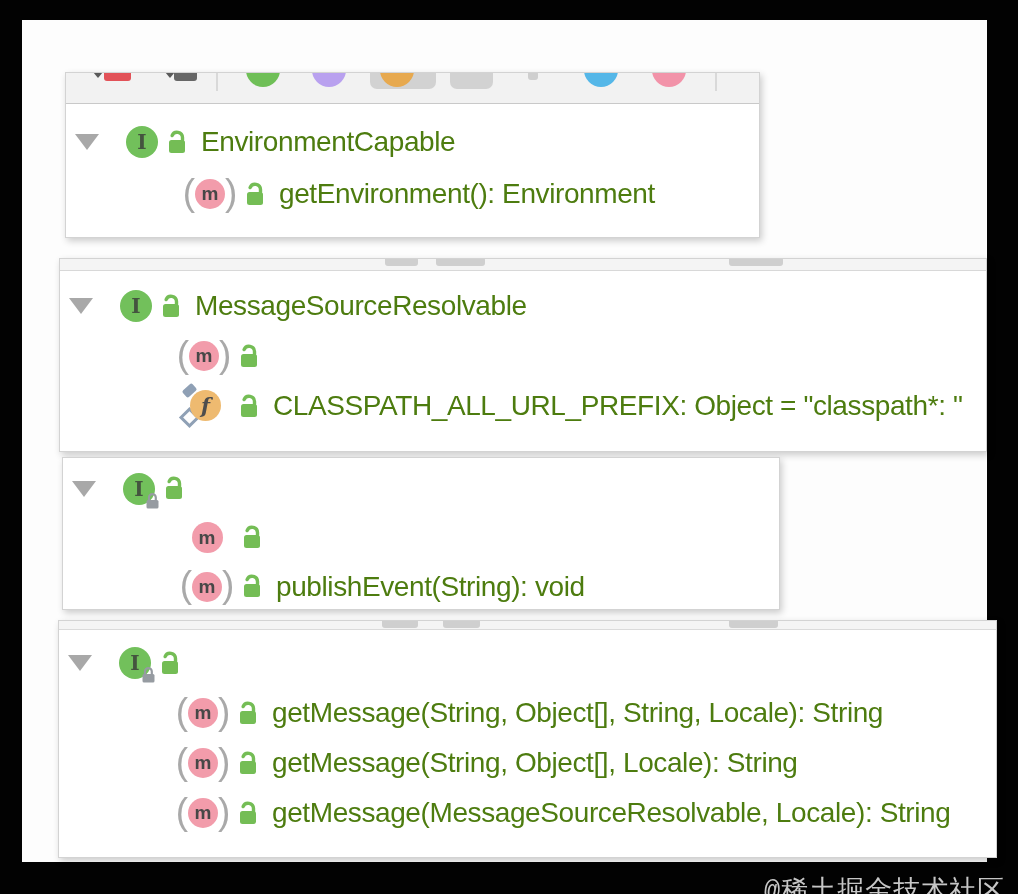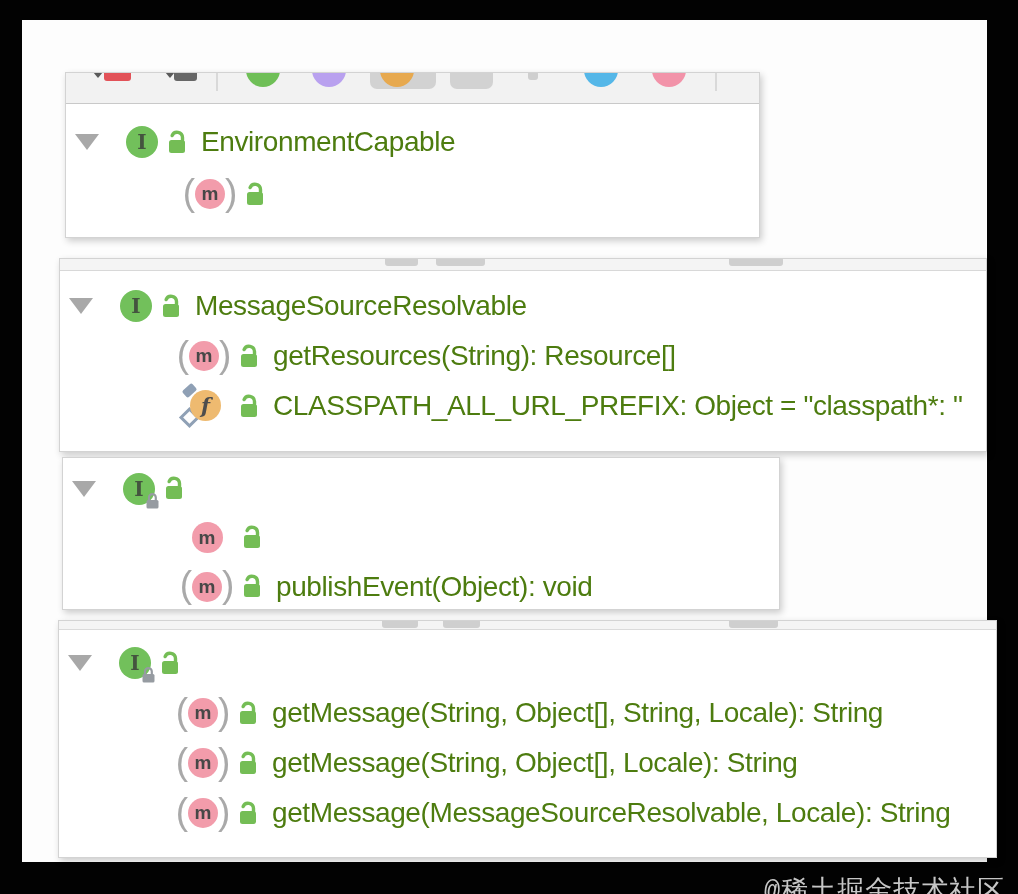--- a/index.html
+++ b/index.html
@@ -147,20 +147,21 @@
           <span class="paren">(</span>
           <span class="mcircle">m</span>
           <span class="paren">)</span>
         </span>
         <span class="lock">
           <svg width="25" height="27" viewBox="0 0 25 27">
               <rect x="5" y="11" width="16" height="13" rx="2.5" fill="#74bd55"></rect>
               <path d="M18.5 11 v-2.5 a5.4 5.4 0 0 0 -10.4 -1.9" fill="none" stroke="#74bd55" stroke-width="3.4" stroke-linecap="round"></path>
             </svg>
         </span>
+        <span class="lbl">getEnvironment(): Environment</span>
       </div>
     </div>
   </div>
 
   <div class="panel panel-2">
     <div class="toolstrip mini">
       <span class="tb tb-bump" style="left:325px;width:33px"></span>
       <span class="tb tb-bump" style="left:376px;width:49px"></span>
       <span class="tb tb-bump" style="left:669px;width:54px"></span>
     </div>
@@ -183,21 +184,20 @@
           <span class="paren">(</span>
           <span class="mcircle">m</span>
           <span class="paren">)</span>
         </span>
         <span class="lock">
           <svg width="25" height="27" viewBox="0 0 25 27">
               <rect x="5" y="11" width="16" height="13" rx="2.5" fill="#74bd55"></rect>
               <path d="M18.5 11 v-2.5 a5.4 5.4 0 0 0 -10.4 -1.9" fill="none" stroke="#74bd55" stroke-width="3.4" stroke-linecap="round"></path>
             </svg>
         </span>
-        <span class="lbl">getResources(String): Resource[]</span>
       </div>
       <div class="row member">
         <span class="ficon">
           <span class="fdeco-static"></span>
           <span class="fdeco-final"></span>
           <span class="fcircle">f</span>
         </span>
         <span class="lock">
           <svg width="25" height="27" viewBox="0 0 25 27">
               <rect x="5" y="11" width="16" height="13" rx="2.5" fill="#74bd55"></rect>
@@ -245,21 +245,21 @@
           <span class="paren">(</span>
           <span class="mcircle">m</span>
           <span class="paren">)</span>
         </span>
         <span class="lock">
           <svg width="25" height="27" viewBox="0 0 25 27">
               <rect x="5" y="11" width="16" height="13" rx="2.5" fill="#74bd55"></rect>
               <path d="M18.5 11 v-2.5 a5.4 5.4 0 0 0 -10.4 -1.9" fill="none" stroke="#74bd55" stroke-width="3.4" stroke-linecap="round"></path>
             </svg>
         </span>
-        <span class="lbl">publishEvent(Object): void</span>
+        <span class="lbl">publishEvent(String): void</span>
       </div>
     </div>
   </div>
 
   <div class="panel panel-4">
     <div class="toolstrip hair">
       <span class="tb tb-bump" style="left:323px;width:36px"></span>
       <span class="tb tb-bump" style="left:384px;width:37px"></span>
       <span class="tb tb-bump" style="left:670px;width:49px"></span>
     </div>

